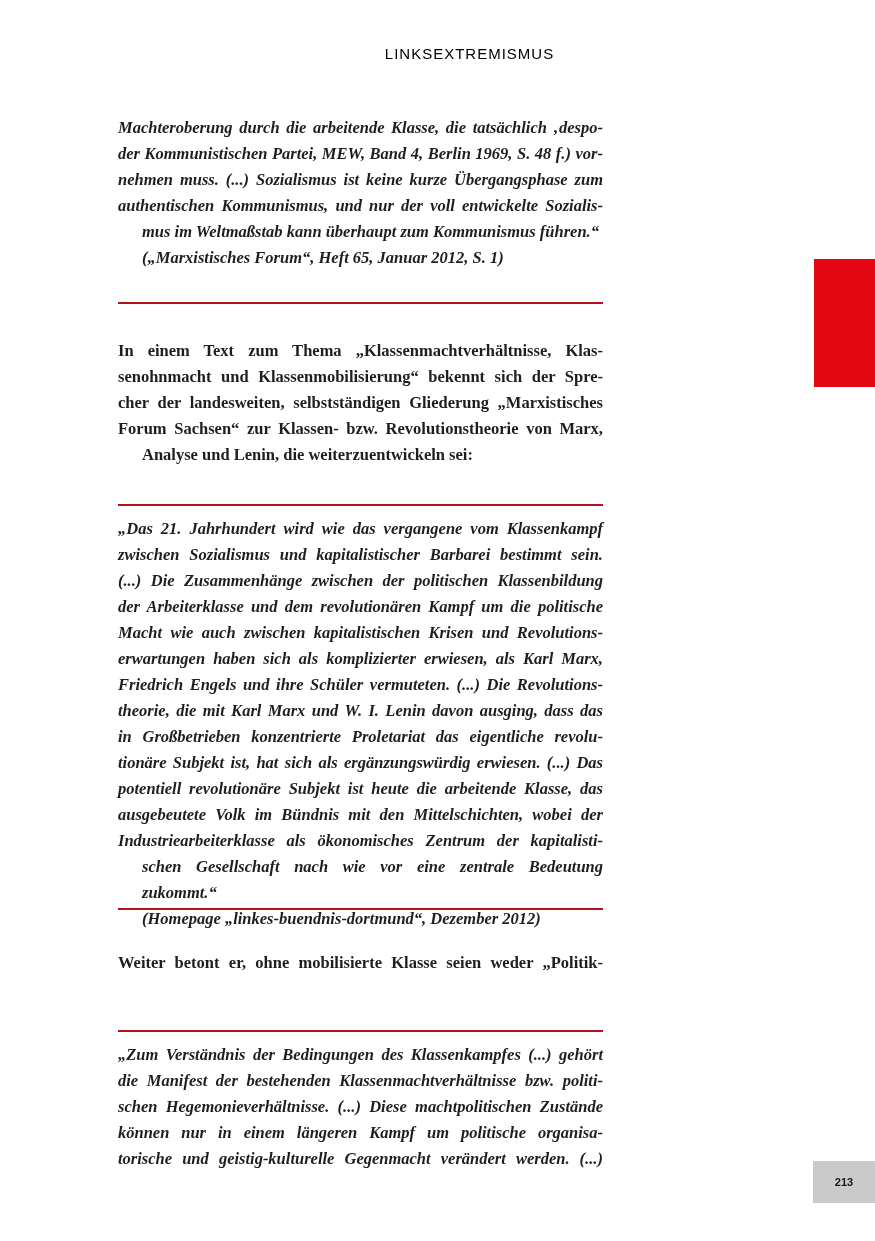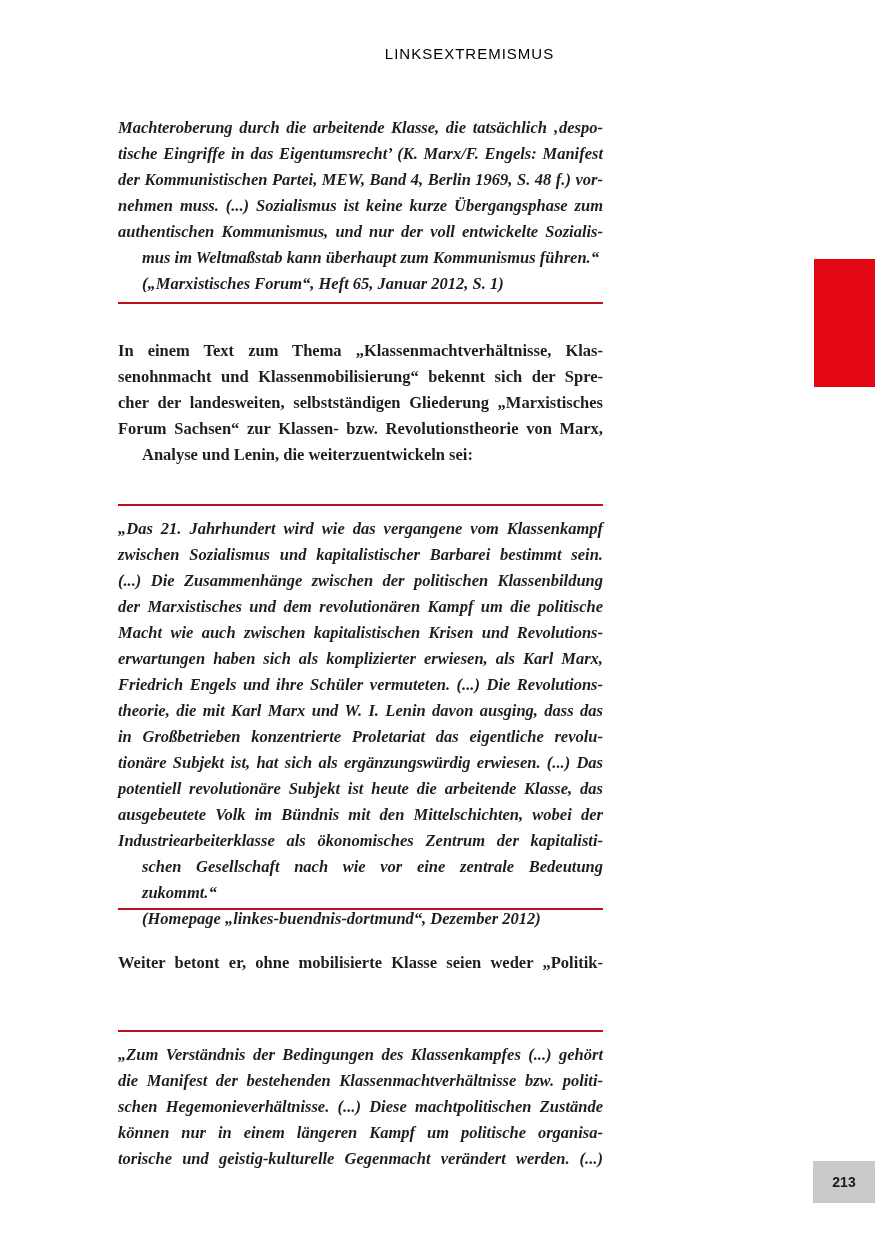--- a/index.html
+++ b/index.html
@@ -18,34 +18,33 @@
     font-size:16.5px;line-height:26px;color:#1e1e1e;
     text-align:justify;text-align-last:justify;
   }
   .line.last{text-align-last:left;margin-left:24px;}
   .italic .line{font-style:italic;}
   .rule{position:absolute;left:118px;width:485px;height:2px;background:#b5121b;}
   .side-tab{position:absolute;left:814px;top:259px;width:61px;height:128px;background:#e30613;}
   .pagenum-box{
     position:absolute;left:813px;top:1161px;width:62px;height:42px;background:#cacaca;
     display:flex;align-items:center;justify-content:center;
-    font-family:"Liberation Sans",sans-serif;font-weight:bold;font-size:14px;color:#1a1a1a;
+    font-family:"Liberation Sans",sans-serif;font-weight:bold;font-size:11px;color:#1a1a1a;
   }
 </style>
 </head>
 <body>
 
 <div class="page">
 
   <div class="doc-header">LINKSEXTREMISMUS</div>
 
   <div class="textcol italic" style="top:115px">
     <div>
         <div class="line">Machteroberung durch die arbeitende Klasse, die tatsächlich ‚despo-</div>
-        <div class="line">tische Eingriffe in das Eigentumsrecht’ (K. Marx/F. Engels: Manifest</div>
         <div class="line">der Kommunistischen Partei, MEW, Band 4, Berlin 1969, S. 48 f.) vor-</div>
         <div class="line">nehmen muss. (...) Sozialismus ist keine kurze Übergangsphase zum</div>
         <div class="line">authentischen Kommunismus, und nur der voll entwickelte Sozialis-</div>
         <div class="line last">mus im Weltmaßstab kann überhaupt zum Kommunismus führen.“</div>
       </div>
     <div class="line last">(„Marxistisches Forum“, Heft 65, Januar 2012, S. 1)</div>
   </div>
   <div class="rule" style="top:302px"></div>
 
   <div class="textcol" style="top:338px">
@@ -57,21 +56,21 @@
         <div class="line last">Analyse und Lenin, die weiterzuentwickeln sei:</div>
       </div>
   </div>
 
   <div class="rule" style="top:504px"></div>
   <div class="textcol italic" style="top:516px">
     <div>
         <div class="line">„Das 21. Jahrhundert wird wie das vergangene vom Klassenkampf</div>
         <div class="line">zwischen Sozialismus und kapitalistischer Barbarei bestimmt sein.</div>
         <div class="line">(...) Die Zusammenhänge zwischen der politischen Klassenbildung</div>
-        <div class="line">der Marxistisches und dem revolutionären Kampf um die politische</div>
+        <div class="line">der Arbeiterklasse und dem revolutionären Kampf um die politische</div>
         <div class="line">Macht wie auch zwischen kapitalistischen Krisen und Revolutions-</div>
         <div class="line">erwartungen haben sich als komplizierter erwiesen, als Karl Marx,</div>
         <div class="line">Friedrich Engels und ihre Schüler vermuteten. (...) Die Revolutions-</div>
         <div class="line">theorie, die mit Karl Marx und W. I. Lenin davon ausging, dass das</div>
         <div class="line">in Großbetrieben konzentrierte Proletariat das eigentliche revolu-</div>
         <div class="line">tionäre Subjekt ist, hat sich als ergänzungswürdig erwiesen. (...) Das</div>
         <div class="line">potentiell revolutionäre Subjekt ist heute die arbeitende Klasse, das</div>
         <div class="line">ausgebeutete Volk im Bündnis mit den Mittelschichten, wobei der</div>
         <div class="line">Industriearbeiterklasse als ökonomisches Zentrum der kapitalisti-</div>
         <div class="line last">schen Gesellschaft nach wie vor eine zentrale Bedeutung zukommt.“</div>

